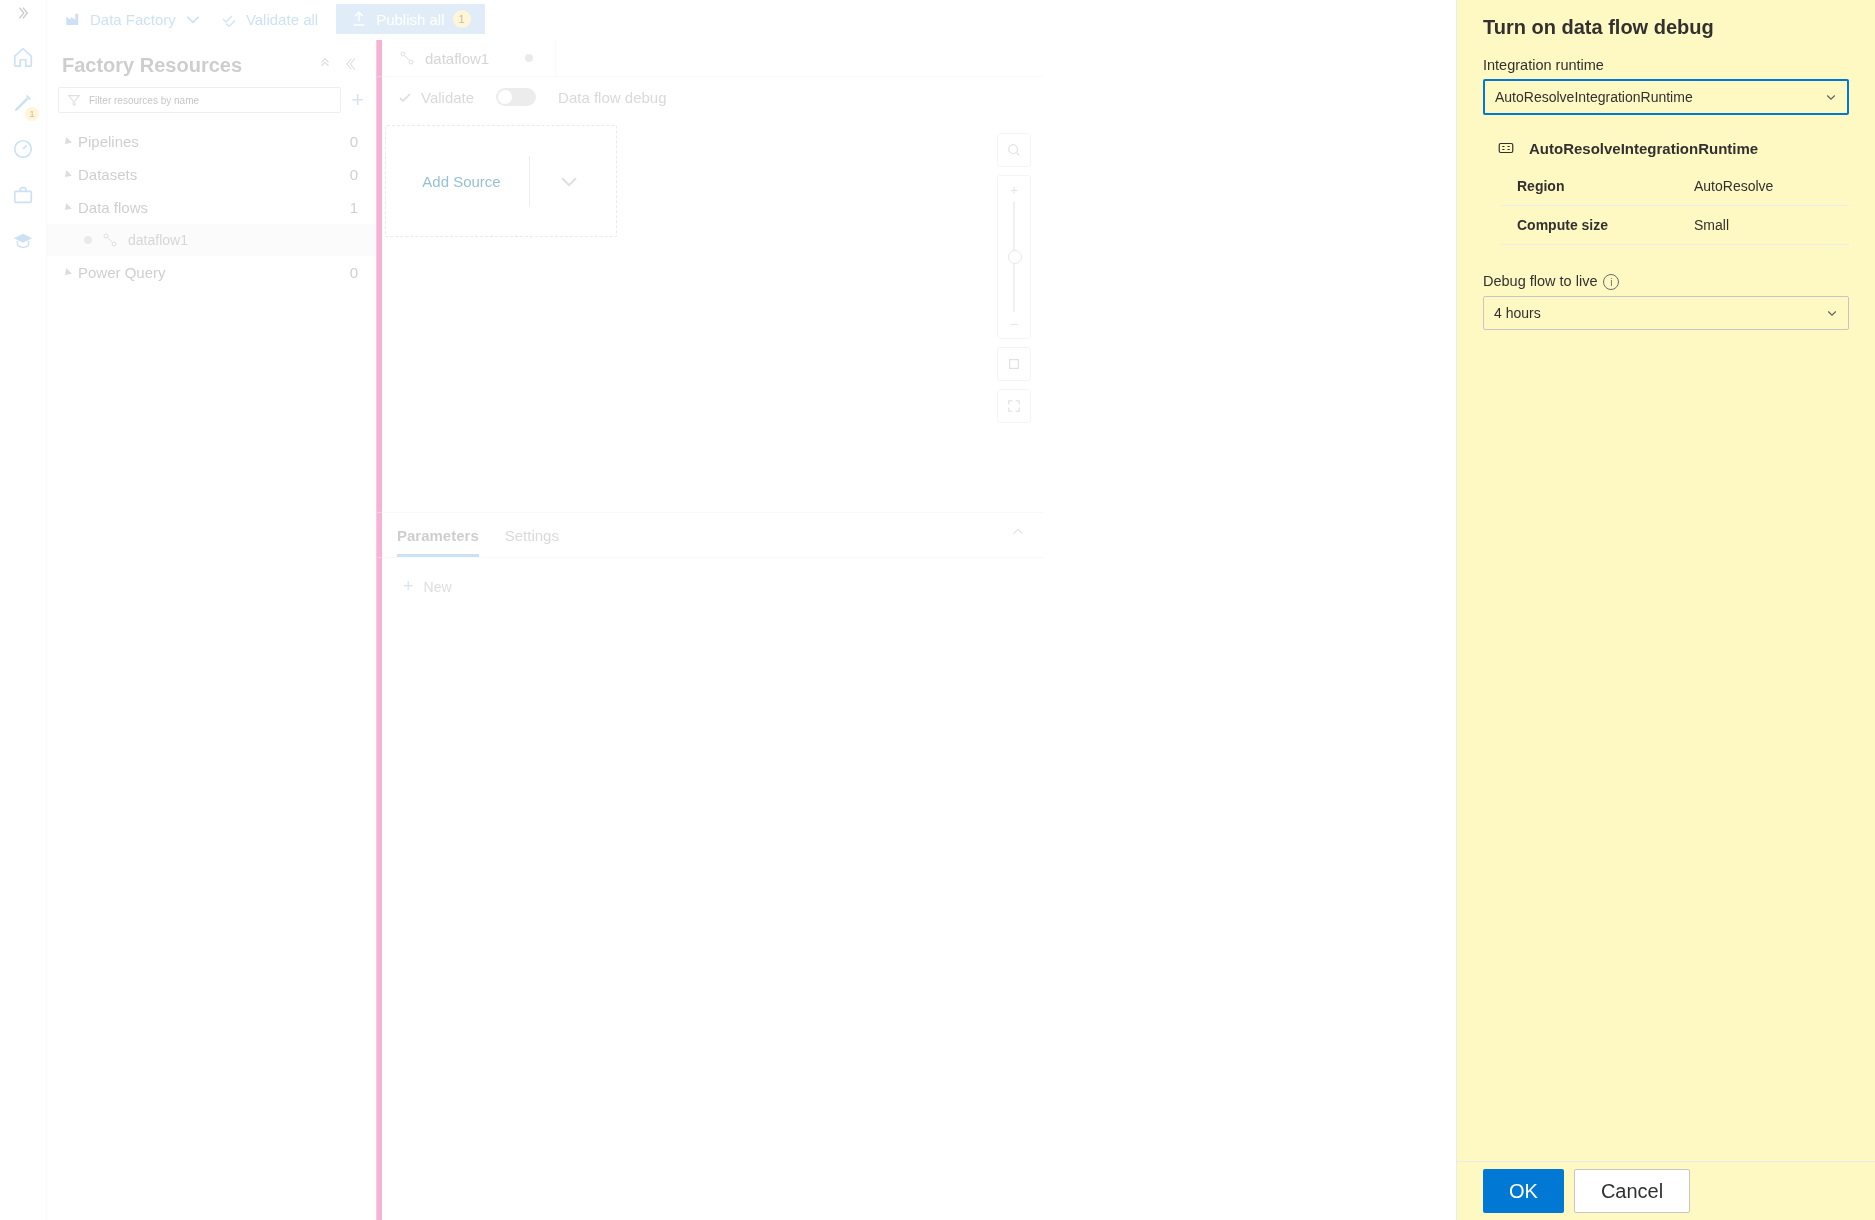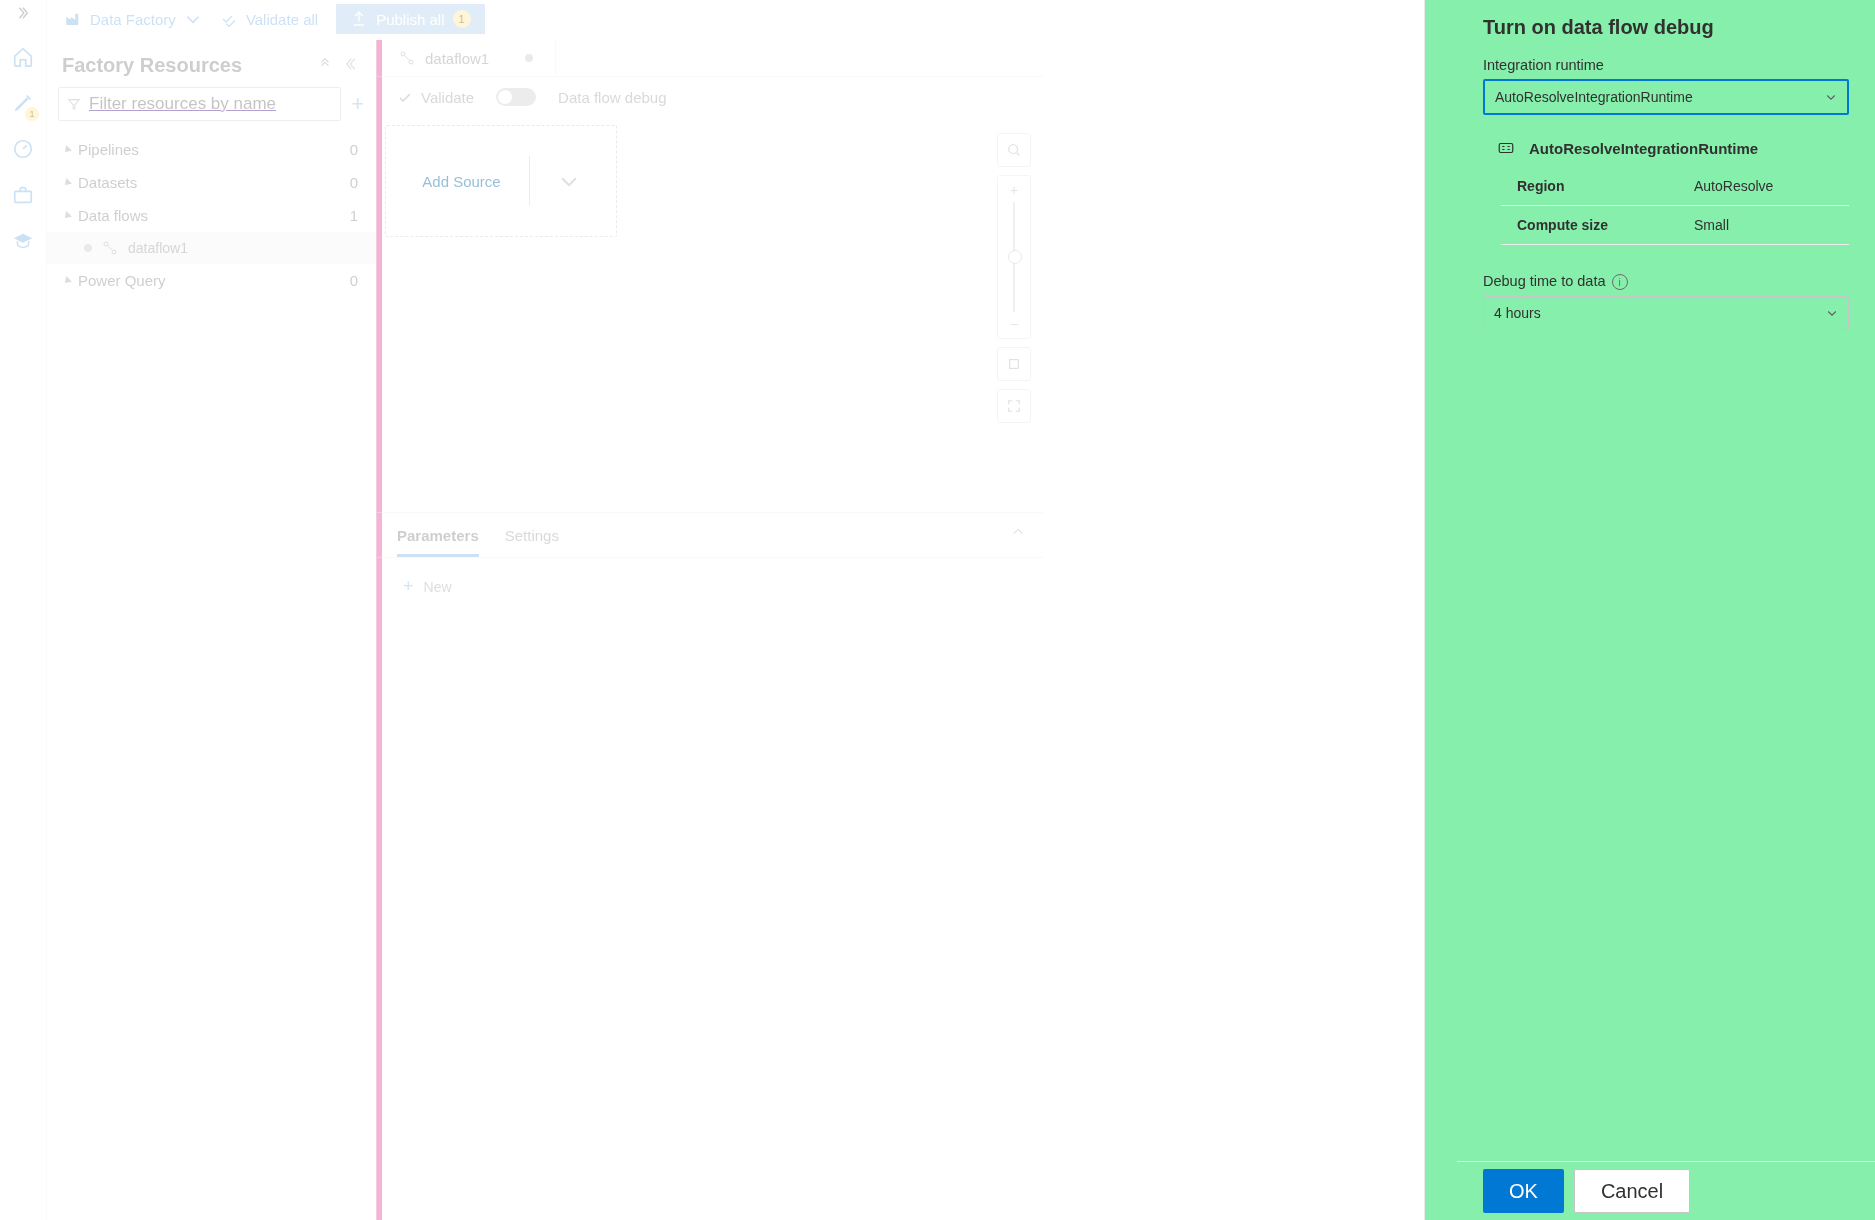--- a/index.html
+++ b/index.html
@@ -32,21 +32,21 @@
   .publish .count{background:#ffe8a6;color:#7a6400;border-radius:50%;width:18px;height:18px;font-size:11px;display:flex;align-items:center;justify-content:center;}
 
   
   .resources{position:absolute;left:46px;top:40px;width:330px;bottom:0;border-right:6px solid #ec4899;z-index:1;}
   .res-header{display:flex;align-items:center;justify-content:space-between;padding:14px 16px 10px;}
   .res-header h3{margin:0;font-weight:600;font-size:20px;color:#8b8b8b;}
   .res-header .hctrl{display:flex;gap:14px;color:#adadad;}
   .filter-row{display:flex;align-items:center;gap:10px;padding:0 12px 12px;}
   .filter-box{flex:1;display:flex;align-items:center;border:1px solid #d8d8d8;border-radius:2px;padding:5px 8px;color:#b4b4b4;}
   .filter-box svg{width:14px;height:14px;margin-right:6px;}
-  .filter-box input{border:none;outline:none;flex:1;font-size:17px;color:#4c1d95;background:transparent;text-decoration:underline;}
+  .filter-box input{border:none;outline:none;flex:1;font-size:10px;color:#8b5cf6;background:transparent;}
   .plus{color:#9fbfd9;font-size:22px;font-weight:300;}
   .tree-row{display:flex;align-items:center;justify-content:space-between;padding:8px 18px;color:#8d8d8d;font-size:15px;}
   .tree-row .lbl{display:flex;align-items:center;gap:8px;}
   .tree-row .caret{display:inline-block;width:0;height:0;border-right:6px solid #b0b0b0;border-top:4px solid transparent;border-bottom:4px solid transparent;transform:rotate(-45deg);}
   .tree-child{background:#f6f6f6;padding:8px 18px 8px 38px;color:#9f9f9f;display:flex;align-items:center;gap:10px;}
   .dot{width:8px;height:8px;border-radius:50%;background:#cfcfcf;display:inline-block;}
 
   
   .editor{position:absolute;left:376px;top:40px;right:832px;bottom:0;border-left:1px solid #f1f1f1;z-index:1;}
   .tabbar{height:36px;display:flex;align-items:center;border-bottom:1px solid #f1f1f1;color:#9c9c9c;}
@@ -61,21 +61,21 @@
   .zbtn{width:32px;height:32px;border:1px solid #e6e6e6;border-radius:3px;background:#fff;display:flex;align-items:center;justify-content:center;color:#b5b5b5;margin-bottom:8px;}
   .zslider{width:32px;height:150px;display:flex;flex-direction:column;align-items:center;justify-content:space-between;border:1px solid #e6e6e6;border-radius:3px;padding:6px 0;color:#c0c0c0;}
   .zslider .trk{width:2px;flex:1;background:#dcdcdc;position:relative;margin:4px 0;}
   .zslider .thumb{position:absolute;left:-5px;top:48px;width:12px;height:12px;border-radius:50%;background:#fff;border:1px solid #c9c9c9;}
   .paramtabs{display:flex;gap:26px;padding:14px 20px 0;color:#a5a5a5;font-size:15px;border-bottom:1px solid #f1f1f1;position:relative;}
   .paramtabs .active{color:#8c8c8c;font-weight:600;border-bottom:3px solid var(--faded-blue);padding-bottom:10px;}
   .paramtabs .collapse{position:absolute;right:18px;top:12px;color:#c0c0c0;}
   .new-row{padding:18px 26px;color:#b0b0b0;display:flex;align-items:center;gap:10px;}
 
   
-  .panel{position:absolute;right:0;top:0;width:418px;bottom:0;background:#86efac;border-left:1px solid #eaeaea;z-index:5;display:flex;flex-direction:column;padding-left:32px;}
+  .panel{position:absolute;right:0;top:0;width:418px;bottom:0;background:#fef9c3;border-left:1px solid #eaeaea;z-index:5;display:flex;flex-direction:column;}
   .panel-body{padding:10px 26px 0;flex:1;}
   .panel h2{margin:6px 0 18px;font-size:20px;font-weight:600;}
   .plabel{font-size:14.5px;font-weight:500;margin-bottom:6px;}
   .pselect{border:2px solid var(--azure-blue);border-radius:2px;height:32px;display:flex;align-items:center;justify-content:space-between;padding:0 10px;font-size:14px;color:#323130;margin-bottom:24px;}
   .pselect.grey{border:1px solid #c8c6c4;}
   .irrow{display:flex;align-items:center;gap:14px;font-weight:700;font-size:15px;margin:6px 0 10px 14px;}
   .irtable{margin-left:18px;margin-bottom:28px;}
   .irtr{display:flex;align-items:center;height:38px;border-bottom:1px solid #ececec;font-size:14px;gap:47px;}
   .irtr .k{width:130px;font-weight:700;padding-left:16px;}
   .irtr .v{color:#323130;}
@@ -313,21 +313,21 @@
         <span class="k">Region</span>
         <span class="v">AutoResolve</span>
       </div>
       <div class="irtr">
         <span class="k">Compute size</span>
         <span class="v">Small</span>
       </div>
     </div>
 
     <div class="plabel">
-      <span>Debug time to data</span><span class="infoic">i</span>
+      <span>Debug flow to live</span><span class="infoic">i</span>
     </div>
     <div class="pselect grey">
       <span>4 hours</span>
       <svg width="12" height="12" viewBox="0 0 16 16">
           <path d="M3 6l5 5 5-5" fill="none" stroke="#605e5c" stroke-width="1.5"></path>
         </svg>
     </div>
   </div>
   <div class="panel-footer">
     <button class="btn primary">OK</button>

